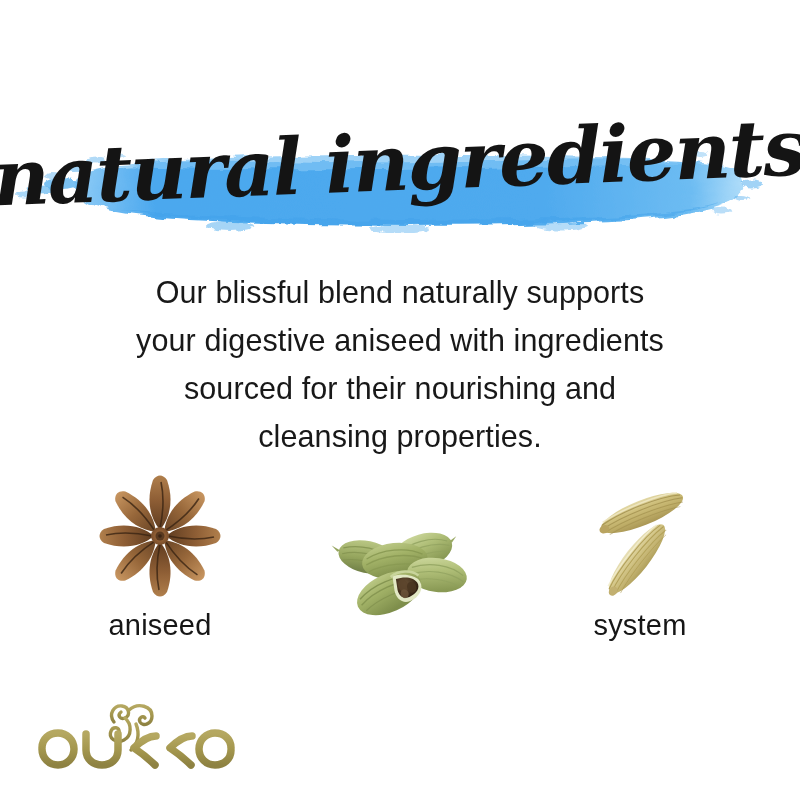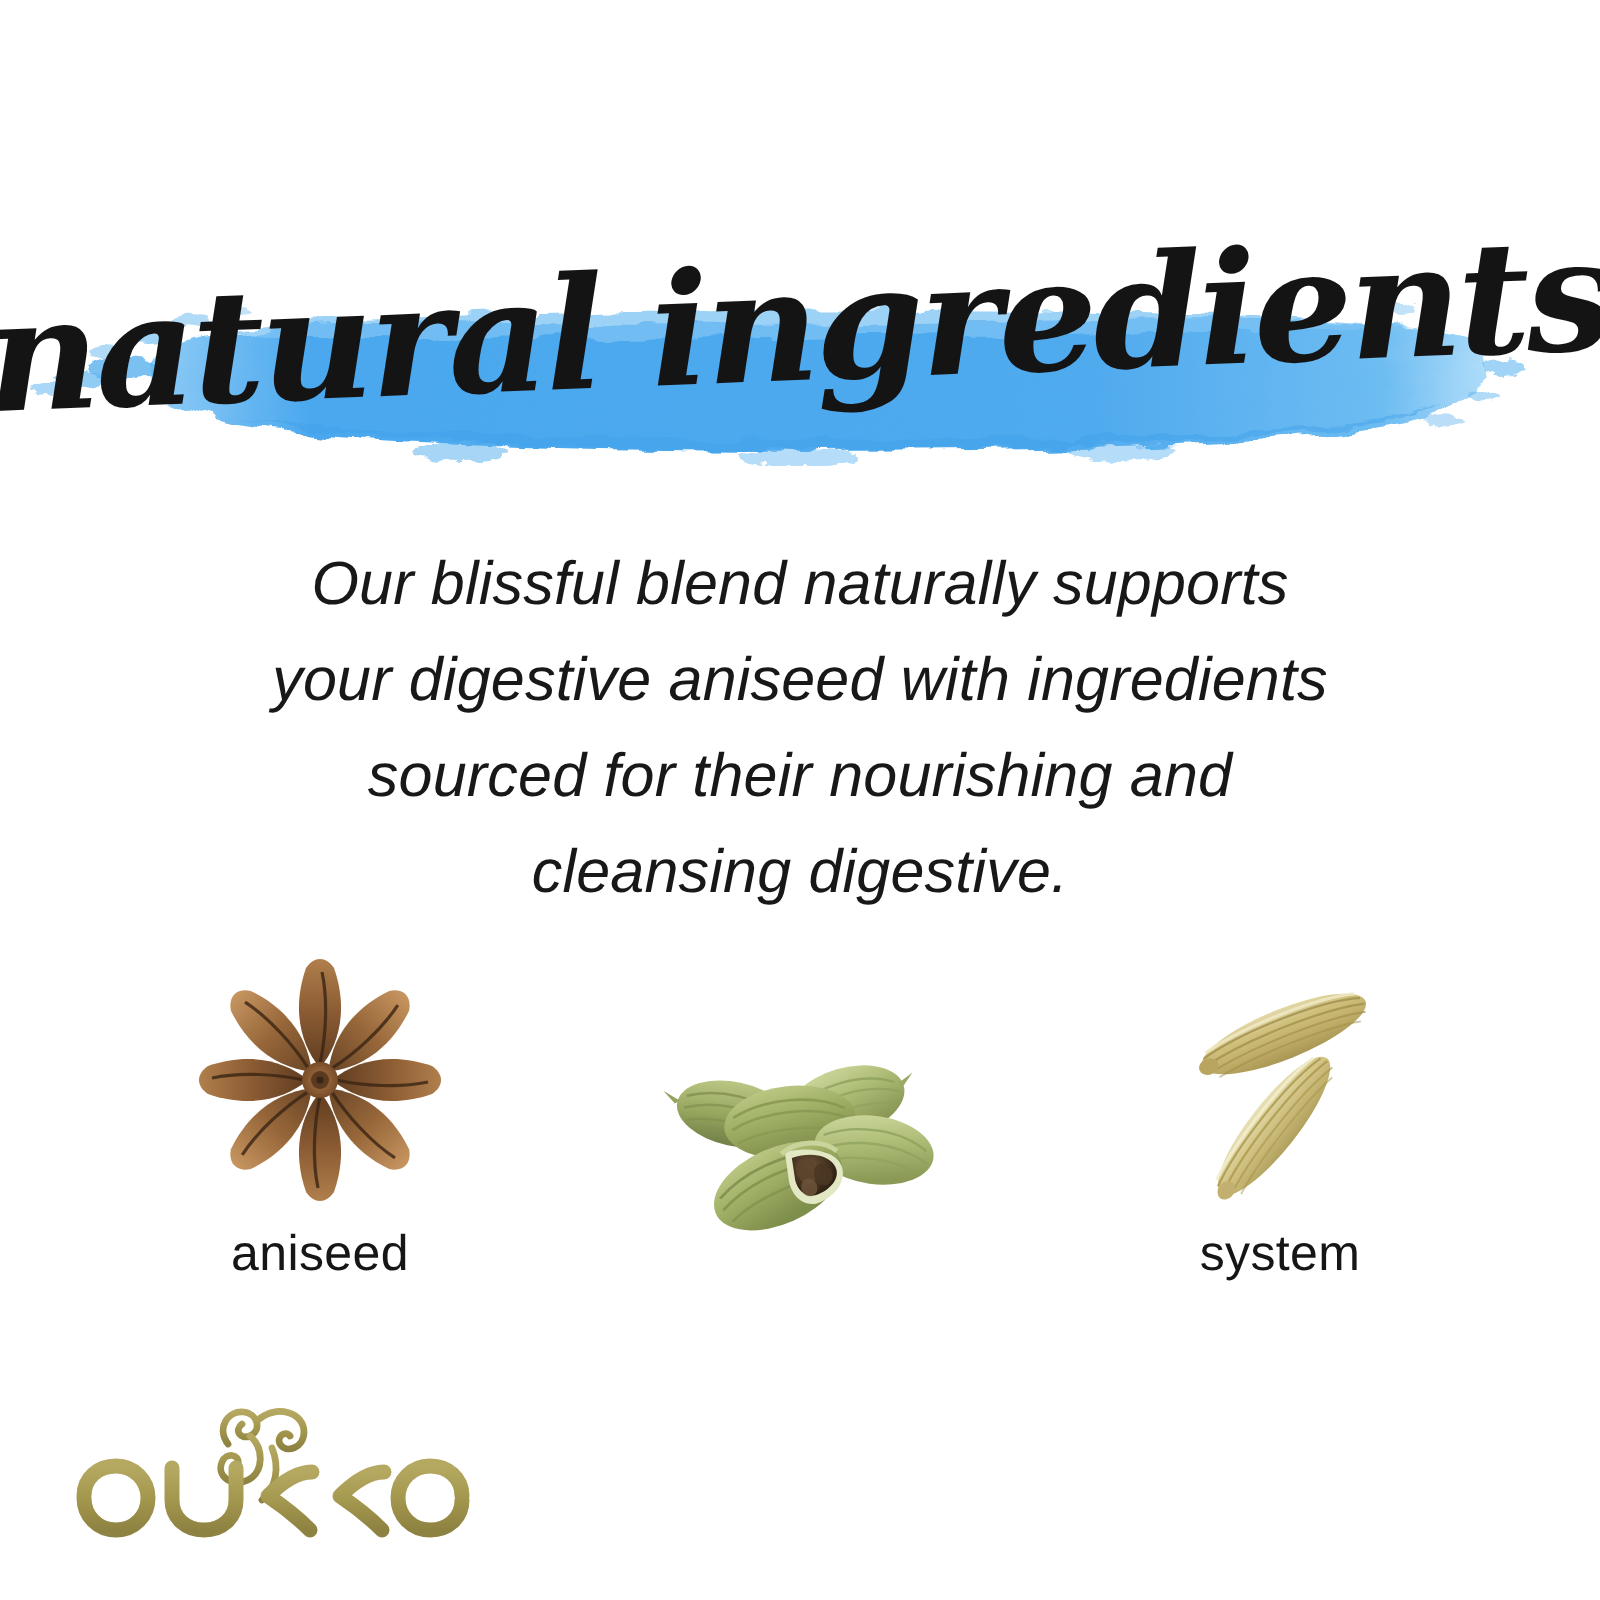--- a/index.html
+++ b/index.html
@@ -68,21 +68,21 @@
     top: 268px;
     width: 700px;
     text-align: center;
     color: #181818;
     font-family: "Liberation Sans", sans-serif;
     font-size: 30.5px;
     font-weight: 300;
     line-height: 48px;
     letter-spacing: 0.1px;
   }
-  .body-copy .line { display: block; white-space: nowrap; font-style: italic; }
+  .body-copy .line { display: block; white-space: nowrap; }
 
   
   .ingredients {
     position: absolute;
     left: 40px;
     top: 462px;
     width: 720px;
     height: 180px;
     display: flex;
     align-items: flex-end;
@@ -96,21 +96,21 @@
   }
   .ingredient-art {
     height: 130px;
     display: flex;
     align-items: center;
     justify-content: center;
   }
   .ingredient-label {
     margin-top: 6px;
     font-family: "Liberation Sans", sans-serif;
-    font-size: 25px;
+    font-size: 29px;
     font-weight: 300;
     color: #161616;
     letter-spacing: 0.2px;
   }
 
   
   .logo {
     position: absolute;
     left: 28px;
     top: 686px;
@@ -201,21 +201,21 @@
       <svg viewBox="0 0 800 135">
         <text class="script-text" x="400" y="92" text-anchor="middle" transform="rotate(-2.2 400 92)">natural ingredients</text>
       </svg>
     </div>
   </div>
 
   <div class="body-copy">
     <span class="line">Our blissful blend naturally supports</span>
     <span class="line">your digestive aniseed with ingredients</span>
     <span class="line">sourced for their nourishing and</span>
-    <span class="line">cleansing digestive.</span>
+    <span class="line">cleansing properties.</span>
   </div>
 
   <div class="ingredients">
 
     <div class="ingredient">
       <div class="ingredient-art">
         <svg width="150" height="128" viewBox="0 0 150 128">
           <defs>
             <radialGradient id="anRad" cx="50%" cy="50%" r="60%">
               <stop offset="0%" stop-color="#A2703F"></stop>

